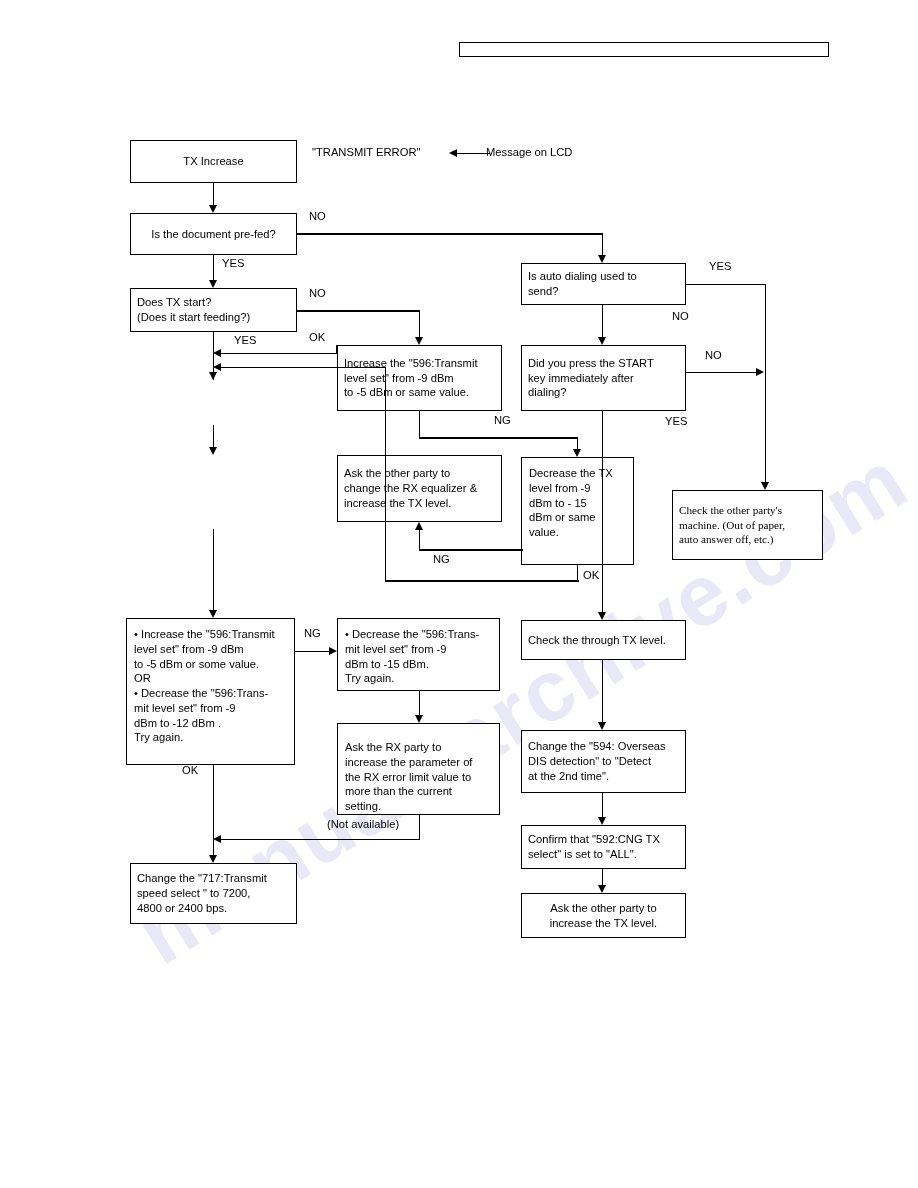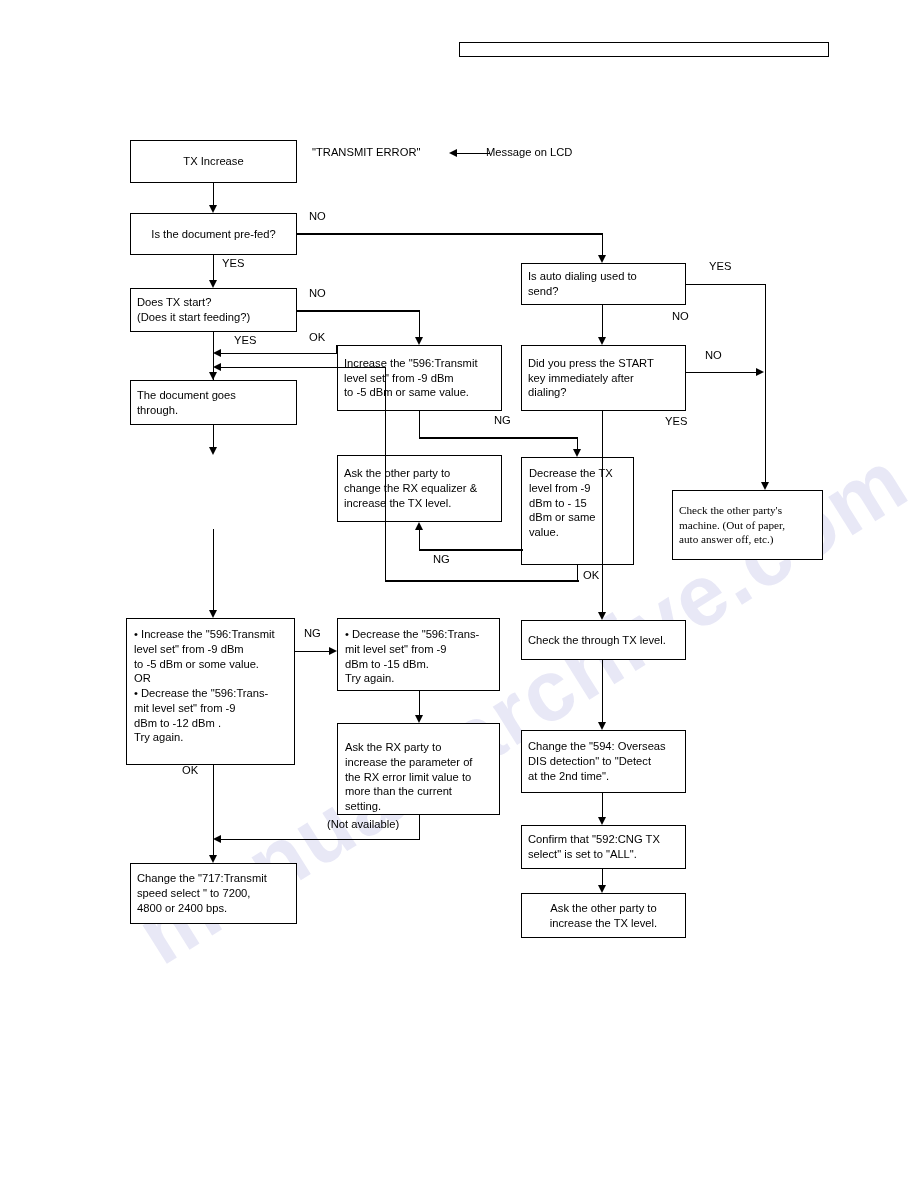--- a/index.html
+++ b/index.html
@@ -123,22 +123,20 @@
   <div class="arrow left" style="left:449px; top:148.5px;"></div>
   <div class="label" style="left:486px; top:145px;">Message on LCD</div>
 
   <div class="node center-text" style="left:130px; top:140px; width:167px; height:43px;">TX Increase</div>
 
   <div class="node center-text" style="left:130px; top:213px; width:167px; height:42px;">Is the document pre-fed?</div>
 
   <div class="node left-text" style="left:130px; top:288px; width:167px; height:44px;">Does TX start?
 (Does it start feeding?)</div>
 
-  <div class="node left-text" style="left:130px; top:380px; width:167px; height:45px;">The document goes
-through.</div>
 
 
   <div class="node left-text" style="left:337px; top:345px; width:165px; height:66px;">Increase the "596:Transmit
 level set" from -9 dBm
 to -5 dBm or same value.</div>
 
   <div class="node left-text" style="left:337px; top:455px; width:165px; height:67px;">Ask the other party to
 change the RX equalizer &amp;
 increase the TX level.</div>
 

